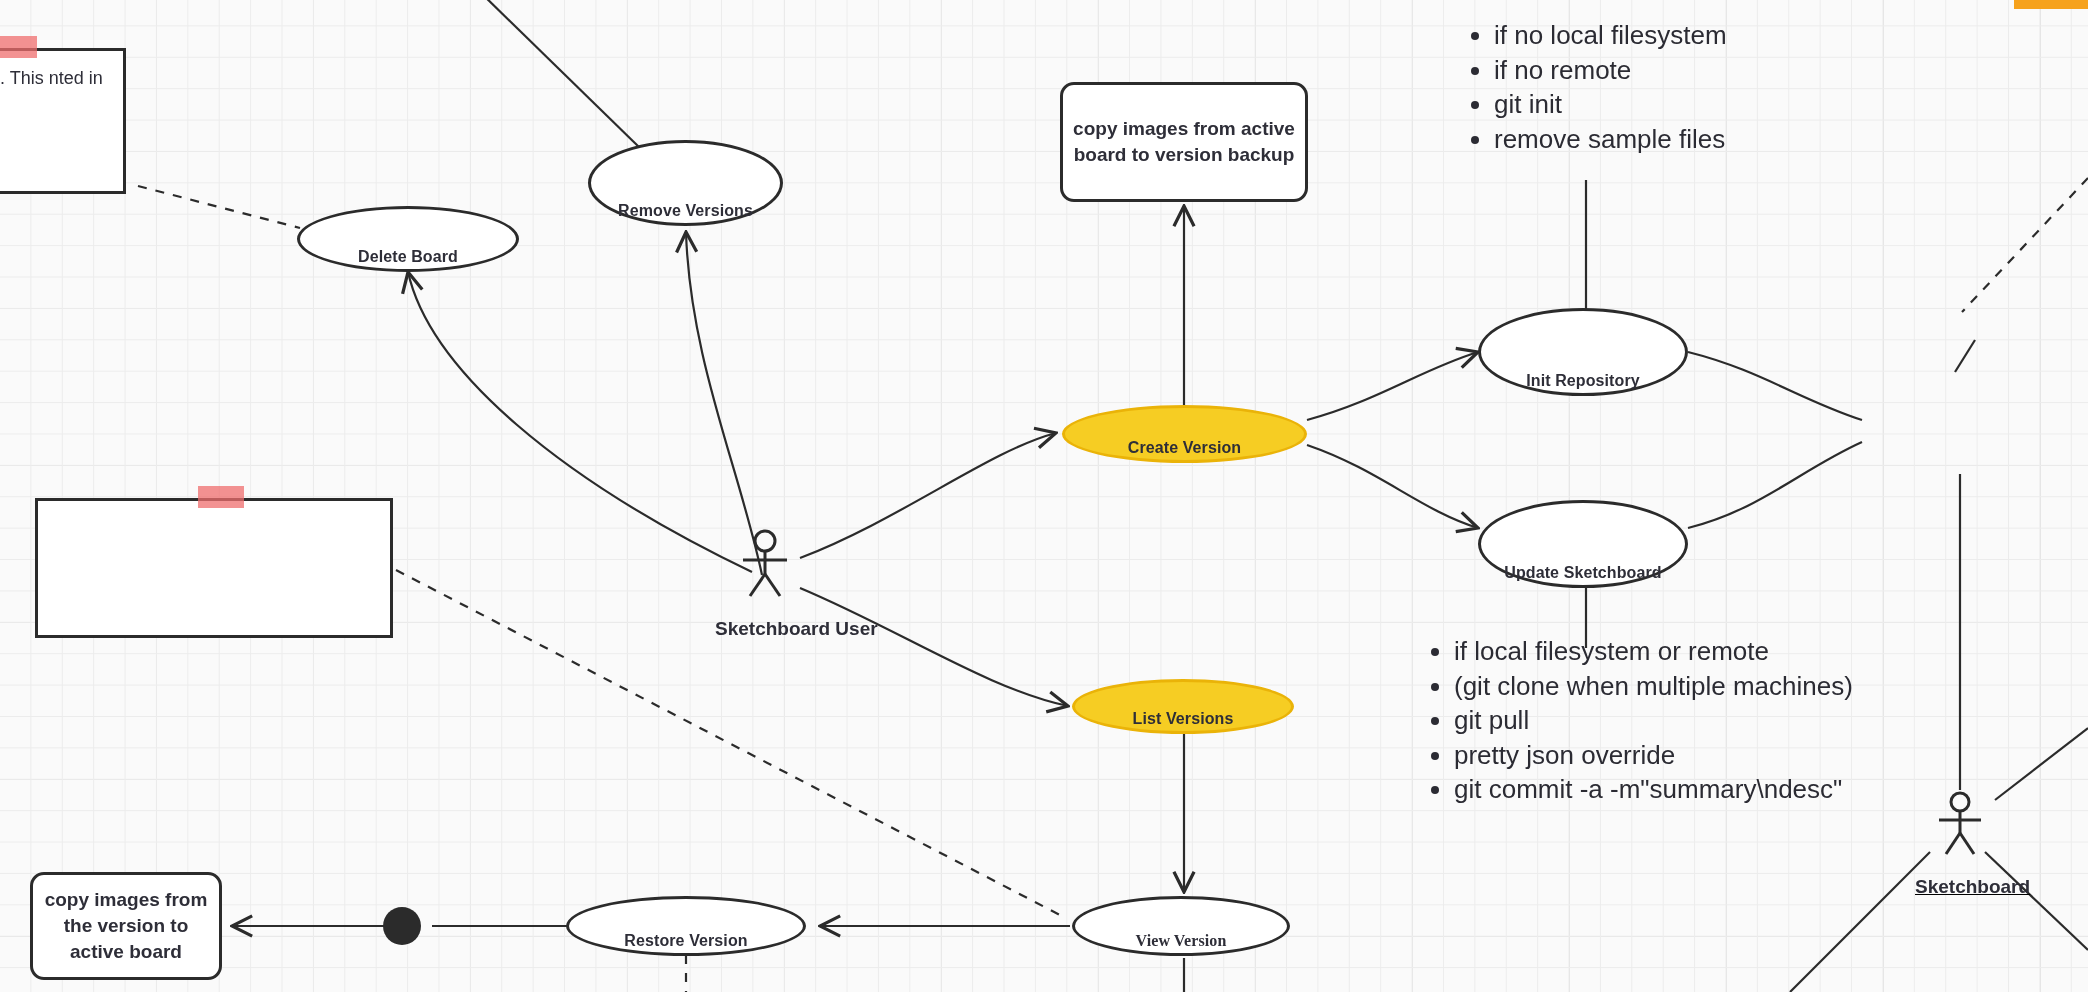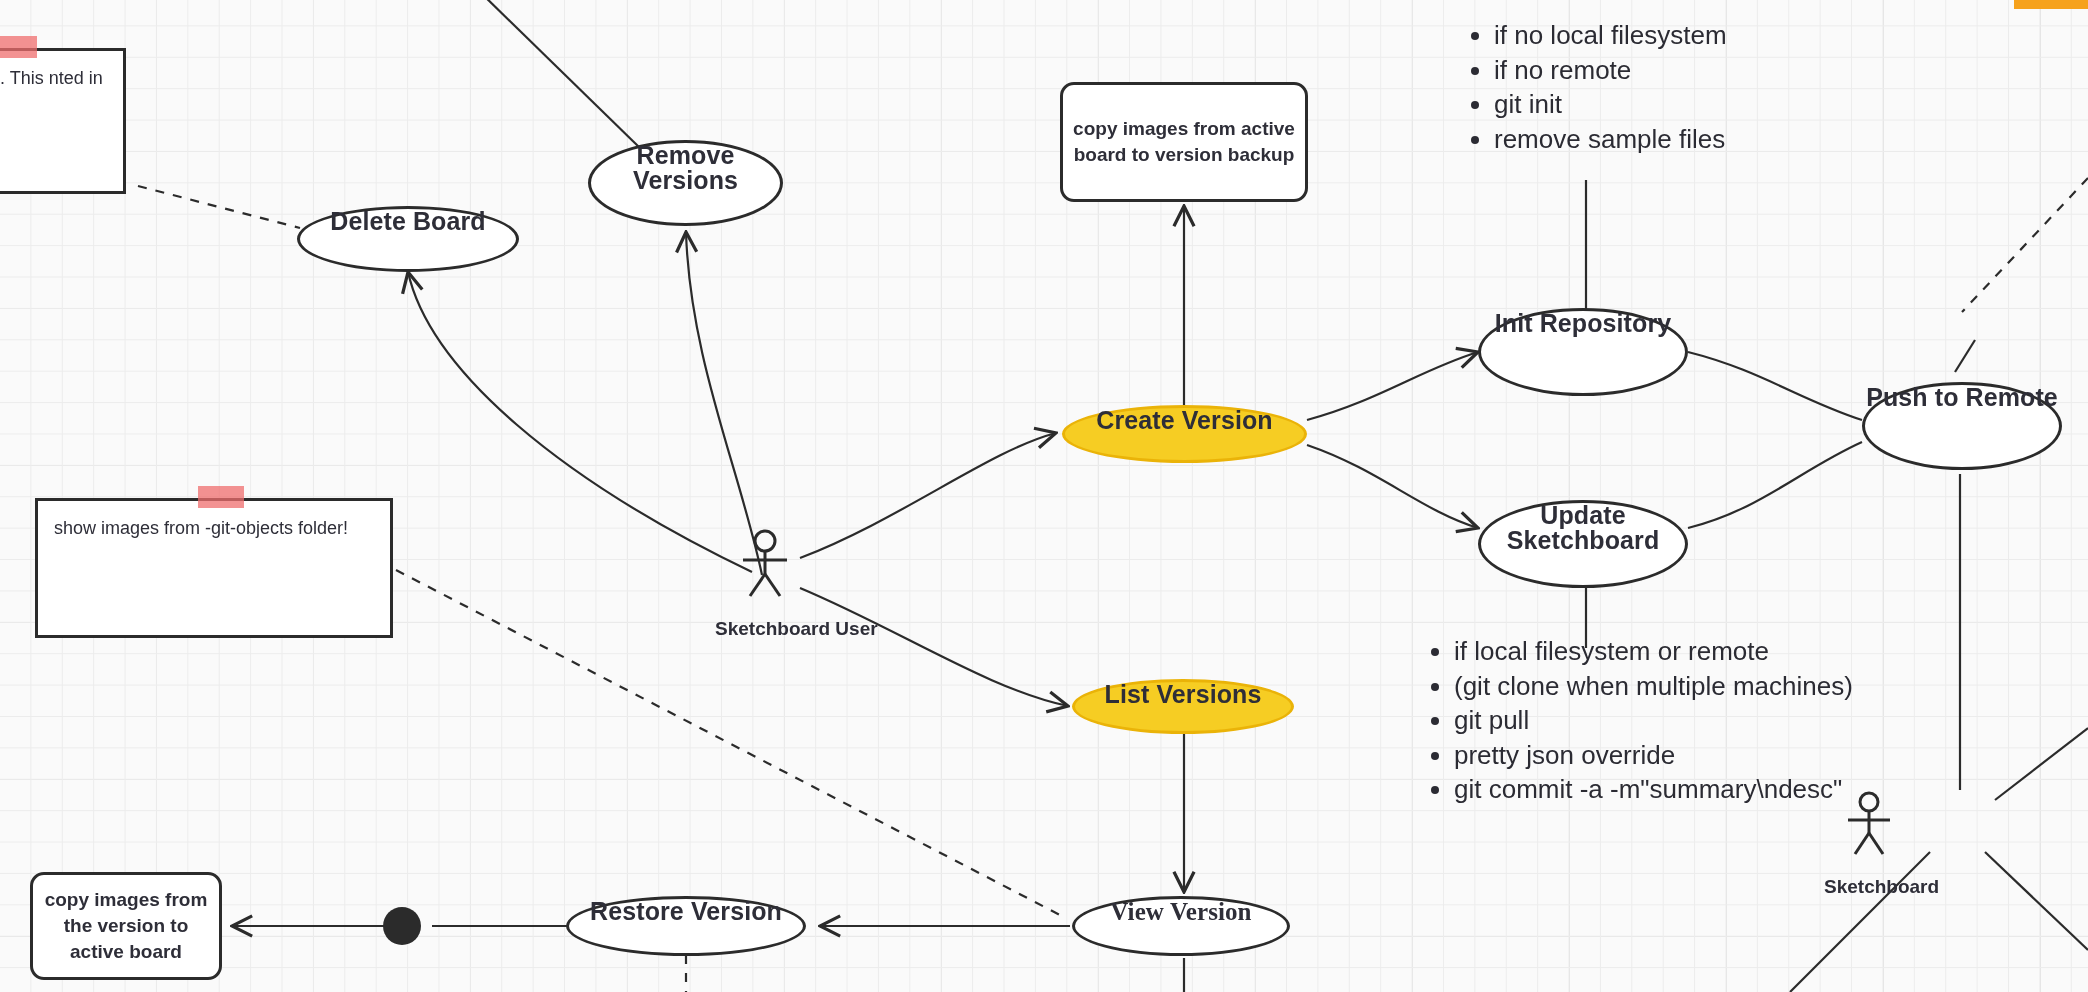--- a/index.html
+++ b/index.html
@@ -20,28 +20,28 @@
       linear-gradient(to right, #e2e2e2 1px, transparent 1px),
       linear-gradient(to bottom, #e2e2e2 1px, transparent 1px);
     background-size: 31.4px 31.4px, 31.4px 31.4px, 157px 157px, 157px 157px;
     background-position: -1px -6px, -1px -6px, -1px -6px, -1px -6px;
   }
   #edges { position: absolute; inset: 0; width: 2088px; height: 992px; pointer-events: none; }
 
   
   .ellipse {
     position: absolute;
-    display: flex; align-items: flex-start; justify-content: center;
+    display: flex; align-items: flex-end; justify-content: center;
     text-align: center;
     border: 3.5px solid #2b2b2b;
     border-radius: 50%;
     background: #ffffff;
     color: #2e2e38;
     font-weight: bold;
-    font-size: 25px;
+    font-size: 16px;
     line-height: 25px;
     letter-spacing: .1px;
   }
   .ellipse.highlight {
     background: #f6cd23;
     border-color: #eab308;
     border-width: 3px;
   }
 
   
@@ -188,23 +188,20 @@
   </div>
 
   <div class="ellipse" style="left:1478px; top:308px; width:210px; height:88px;">
     <span>Init Repository</span>
   </div>
 
   <div class="ellipse" style="left:1478px; top:500px; width:210px; height:88px;">
     <span>Update Sketchboard</span>
   </div>
 
-  <div class="ellipse" style="left:1862px; top:382px; width:200px; height:88px;">
-    <span>Push to Remote</span>
-  </div>
 
   <div class="ellipse" style="left:566px; top:896px; width:240px; height:60px;">
     <span>Restore Version</span>
   </div>
 
   <div class="ellipse" style="left:1072px; top:896px; width:218px; height:60px;font-family:Liberation Serif, serif;">
     <span>View Version</span>
   </div>
 
   <div class="rbox" style="left:1060px; top:82px; width:248px; height:120px;">
@@ -215,21 +212,20 @@
     <span>copy images from the version to active board</span>
   </div>
 
   <div class="note" style="left:-122px; top:48px; width:248px; height:146px;">
     <div class="tape" style="left:110px;"></div>
     <p>versions well. This nted in se.</p>
   </div>
 
   <div class="note" style="left:35px; top:498px; width:358px; height:140px;">
     <div class="tape" style="left:160px;"></div>
-    <p>show images from -git-objects folder!</p>
   </div>
 
   <div class="bullets" style="left:1468px; top:23px;">
     <ul>
       <li>if no local filesystem</li>
       <li>if no remote</li>
       <li>git init</li>
       <li>remove sample files</li>
     </ul>
   </div>
@@ -250,21 +246,21 @@
         <circle cx="30" cy="13" r="10"></circle>
         <path d="M 30 23 L 30 46"></path>
         <path d="M 8 32 L 52 32"></path>
         <path d="M 30 46 L 15 68"></path>
         <path d="M 30 46 L 45 68"></path>
       </g>
     </svg>
     <div class="label">Sketchboard User</div>
   </div>
 
-  <div class="actor" style="left:1824px; top:790px; width:90px;">
+  <div class="actor" style="left:1915px; top:790px; width:90px;text-decoration:underline;">
     <svg width="60" height="68" viewBox="0 0 60 68">
       <g fill="none" stroke="#2b2b2b" stroke-width="3">
         <circle cx="30" cy="12" r="9"></circle>
         <path d="M 30 21 L 30 43"></path>
         <path d="M 9 30 L 51 30"></path>
         <path d="M 30 43 L 16 64"></path>
         <path d="M 30 43 L 44 64"></path>
       </g>
     </svg>
     <div class="label">Sketchboard</div>

